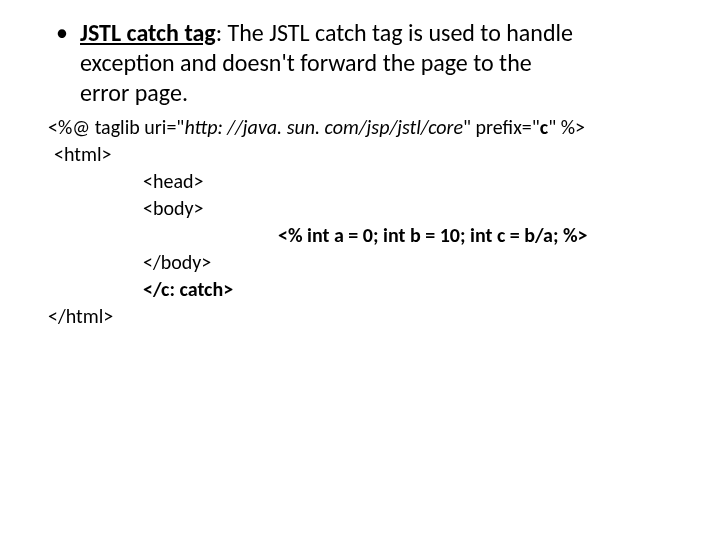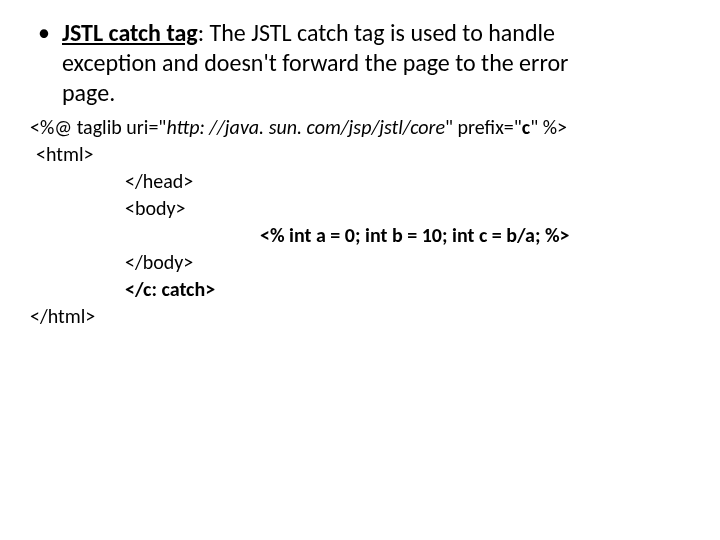--- a/index.html
+++ b/index.html
@@ -8,21 +8,21 @@
     width: 720px;
     height: 540px;
     background: #fff;
     font-family: Calibri, Arial, sans-serif;
     color: #000;
   }
   .slide {
     box-sizing: border-box;
     width: 604px;
     height: 540px;
-    padding: 18px 30px 0 30px;
+    padding: 18px 30px 0 48px;
   }
   ul.top {
     list-style: none;
     margin: 0;
     padding: 0;
   }
   ul.top > li {
     position: relative;
     padding-left: 32px;
     margin-bottom: 6px;
@@ -60,21 +60,21 @@
 
   <ul class="top">
     <li>
       <span class="term">JSTL catch tag</span><span>: The JSTL catch tag is used to handle exception and doesn't forward the page to the error page.</span>
     </li>
   </ul>
 
   <div class="code">
     <div class="row"><span>&lt;%@ taglib uri="</span><span class="i">http: //java. sun. com/jsp/jstl/core</span><span>" prefix="</span><span class="b">c</span><span>" %&gt;</span></div>
     <div class="row ind1">&lt;html&gt;</div>
-    <div class="row ind2">&lt;/head&gt;</div>
+    <div class="row ind2">&lt;head&gt;</div>
     <div class="row ind2">&lt;body&gt;</div>
     <div class="row ind4 b">&lt;% int a = 0; int b = 10; int c = b/a; %&gt;</div>
     <div class="row ind2">&lt;/body&gt;</div>
     <div class="row ind2 b">&lt;/c: catch&gt;</div>
     <div class="row">&lt;/html&gt;</div>
   </div>
 
 </div>
 
 </body></html>

